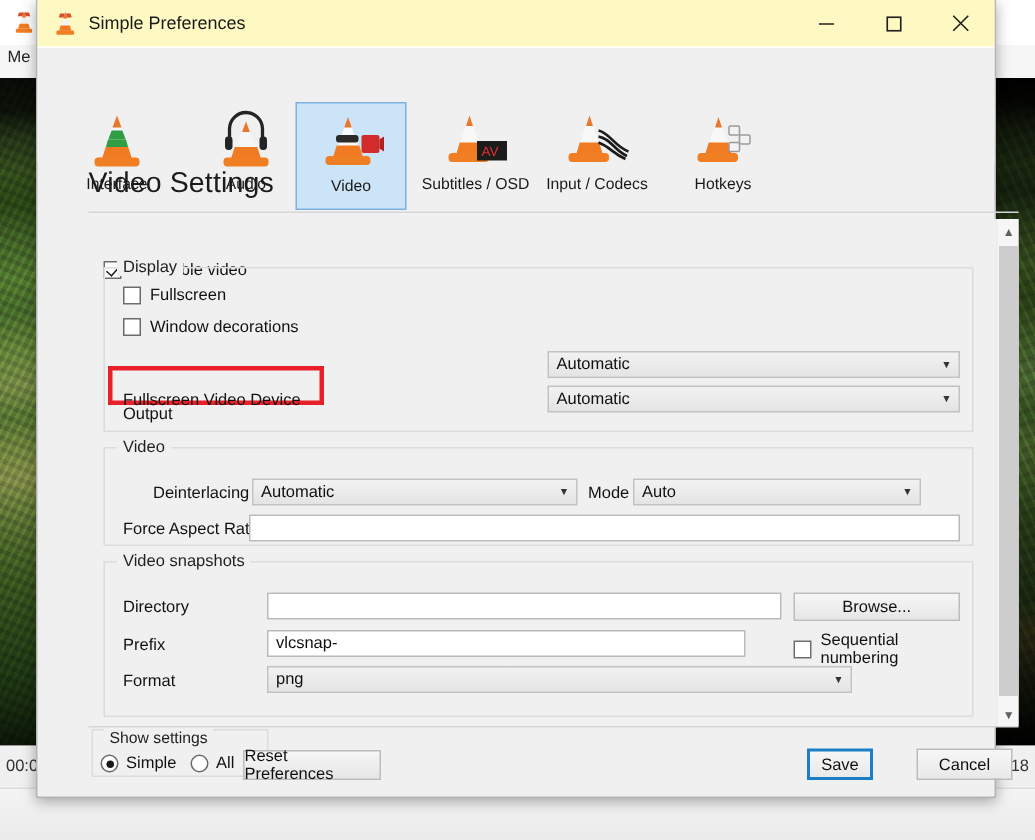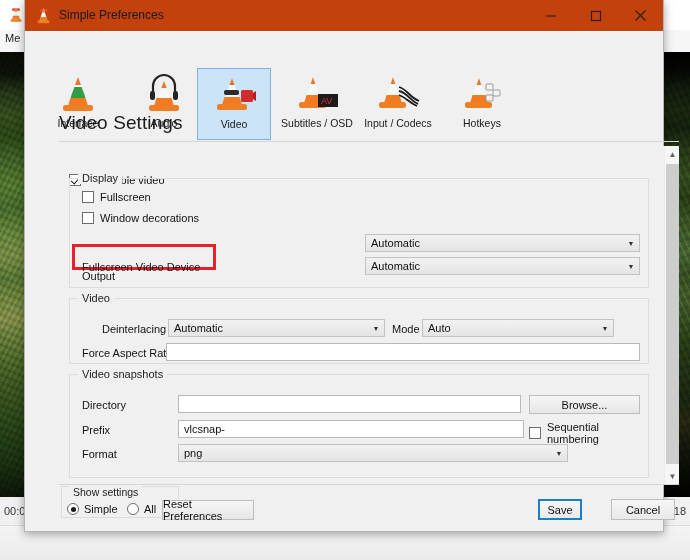--- a/index.html
+++ b/index.html
@@ -102,21 +102,21 @@
 
   
   #prefs-dialog {
     position: absolute; left: 24px; top: 0px; width: 640px; height: 532px;
     background: #f0f0f0;
     border: 1px solid #b4b4b4;
     border-top: none;
     box-shadow: 0 2px 9px rgba(0,0,0,.35);
   }
   #prefs-titlebar {
-    position: relative; height: 32px; background: #c2410c;
+    position: relative; height: 32px; background: #fef9c3;
     border-bottom: 1px solid #ffffff;
   }
   #prefs-title-icon {
     position: absolute; left: 10px; top: 6px; width: 17px; height: 20px;
   }
   #prefs-title-text {
     position: absolute; left: 34px; top: 8px; font-size: 12px; color: #1a1a1a;
   }
   .wbtn {
     position: absolute; top: 0; width: 45px; height: 31px;
@@ -495,21 +495,21 @@
       <div class="group" style="left:10px; top:228px; width:580px; height:104px;">
         <span class="group-title">Video snapshots</span>
 
         <span class="fld-label" style="left:12px; top:24px;">Directory</span>
         <div class="textin" style="left:108px; top:20px; width:343px;">
           <span></span>
         </div>
         <div class="pbtn" style="left:459px; top:20px; width:111px;">Browse...</div>
 
         <span class="fld-label" style="left:12px; top:49px;">Prefix</span>
-        <div class="textin" style="left:108px; top:45px; width:346px;">
+        <div class="textin" style="left:108px; top:45px; width:319px;">
           <span>vlcsnap-</span>
         </div>
         <div class="chk" style="left:459px; top:46px;">
           <span class="box"></span>
           <span class="chk-label">Sequential numbering</span>
         </div>
 
         <span class="fld-label" style="left:12px; top:73px;">Format</span>
         <div class="combo" style="left:108px; top:69px; width:390px;gap:32px;">
           <span class="combo-val">png</span>

